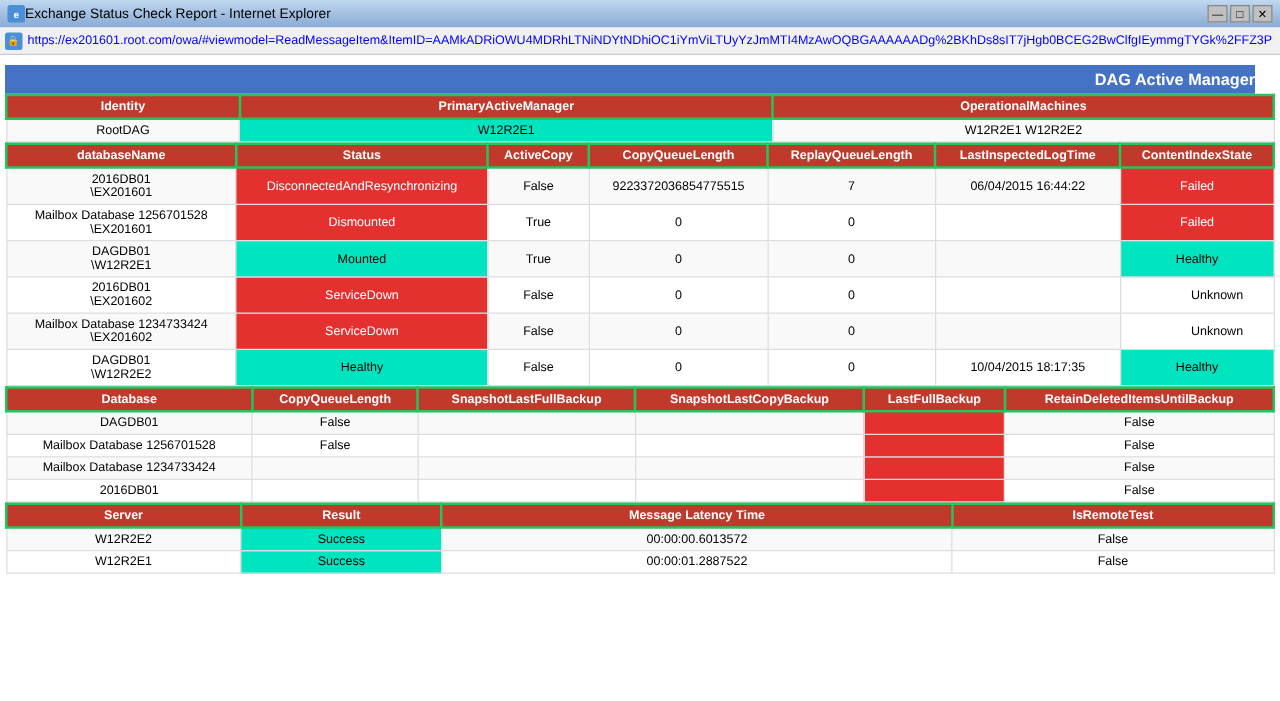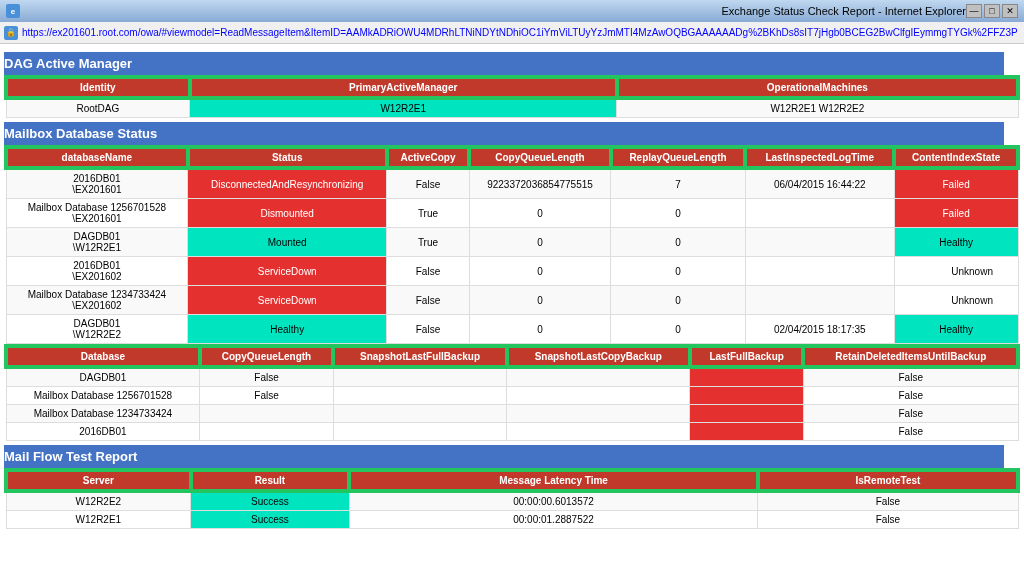--- a/index.html
+++ b/index.html
@@ -15,21 +15,21 @@
       height: 22px;
       display: flex;
       align-items: center;
       justify-content: space-between;
       padding: 0 6px;
       font-size: 11px;
       color: #000;
     }
     .title-bar .title-text {
       flex: 1;
-      text-align: right;
+      text-align: left;
       font-weight: normal;
     }
     .title-bar .win-controls {
       display: flex;
       gap: 2px;
     }
     .win-btn {
       width: 16px;
       height: 14px;
       background: #c0c0c0;
@@ -64,37 +64,37 @@
       font-weight: bold;
       flex-shrink: 0;
     }
     .content-area {
       background: #fff;
       padding: 4px;
     }
     .section-header {
       background: #4472c4;
       color: #fff;
-      text-align: left;
+      text-align: right;
       font-size: 13px;
       font-weight: bold;
       padding: 4px 0;
       margin: 4px 16px 0 0;
     }
     table {
       width: 100%;
       border-collapse: collapse;
     }
     th {
       background: #c0392b;
       color: #fff;
       padding: 3px 4px;
       text-align: center;
       font-size: 10px;
-      border: 4px solid #22c55e;
+      border: 2px solid #22c55e;
     }
     td {
       padding: 3px 4px;
       text-align: center;
       font-size: 10px;
       border: 1px solid #ddd;
       background: #fff;
     }
     tr:nth-child(odd) td {
       background: #f9f9f9;
@@ -166,21 +166,20 @@
     </thead>
     <tbody>
       <tr>
         <td>RootDAG</td>
         <td class="status-green">W12R2E1</td>
         <td>W12R2E1 W12R2E2</td>
       </tr>
     </tbody>
   </table>
 
-  <div class="section-header">Mailbox Database Status</div>
   <table>
     <thead>
       <tr>
         <th>databaseName</th>
         <th>Status</th>
         <th>ActiveCopy</th>
         <th>CopyQueueLength</th>
         <th>ReplayQueueLength</th>
         <th>LastInspectedLogTime</th>
         <th>ContentIndexState</th>
@@ -231,21 +230,21 @@
     <td>0</td>
     <td></td>
     <td class="content-unknown">Unknown</td>
   </tr>
         <tr>
     <td>DAGDB01<br>\W12R2E2</td>
     <td class="status-healthy">Healthy</td>
     <td>False</td>
     <td>0</td>
     <td>0</td>
-    <td>02/04/2015 18:17:35</td>
+    <td>10/04/2015 18:17:35</td>
     <td class="content-healthy">Healthy</td>
   </tr>
       </tbody>
   </table>
 
   <table>
     <thead>
       <tr>
         <th>Database</th>
         <th>CopyQueueLength</th>
@@ -284,21 +283,20 @@
     <td>2016DB01</td>
     <td></td>
     <td></td>
     <td></td>
     <td class="backup-red"></td>
     <td>False</td>
   </tr>
       </tbody>
   </table>
 
-  <div class="section-header">Mail Flow Test Report</div>
   <table>
     <thead>
       <tr>
         <th>Server</th>
         <th>Result</th>
         <th>Message Latency Time</th>
         <th>IsRemoteTest</th>
       </tr>
     </thead>
     <tbody id="mailflow-tbody">

